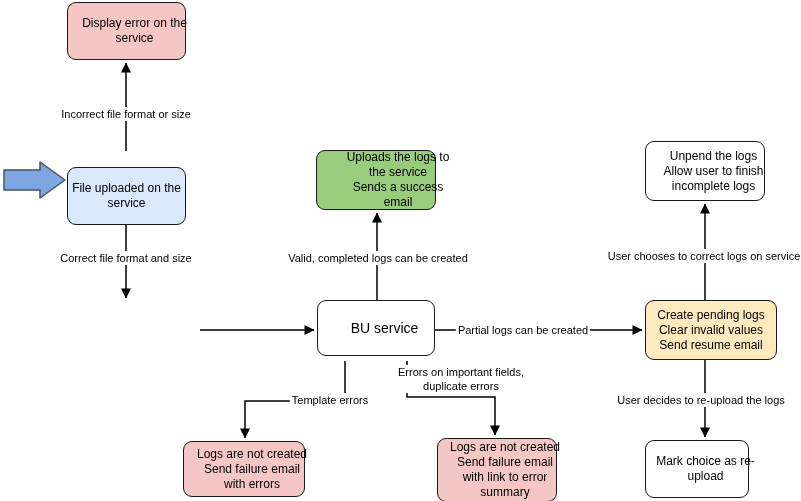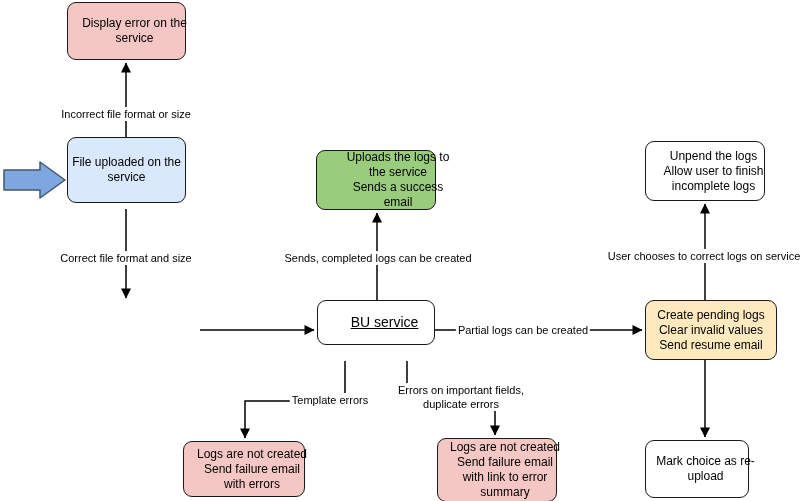--- a/index.html
+++ b/index.html
@@ -50,27 +50,27 @@
     </g>
 
     <polygon points="4,170 40,170 40,162 65,180 40,198 40,190 4,190" fill="#7ea6e0" stroke="#44546a" stroke-width="1.5" stroke-linejoin="round"></polygon>
   </svg>
 
   <div class="node fill-pink" style="left:67px;  top:2px;   width:119px; height:58px;">
     <span>Display error on the
 service</span>
   </div>
 
-  <div class="node fill-blue" style="left:67px;  top:137px; width:119px; height:66px;">
+  <div class="node fill-blue" style="left:67px;  top:167px; width:119px; height:58px;">
     <span>File uploaded on the
 service</span>
   </div>
 
 
-  <div class="node fill-white big" style="left:317px; top:300px; width:118px; height:45px;text-decoration:underline;">
+  <div class="node fill-white big" style="left:317px; top:300px; width:118px; height:56px;">
     <span>BU service</span>
   </div>
 
   <div class="node fill-green" style="left:316px; top:150px; width:120px; height:60px;">
     <span>Uploads the logs to
 the service
 Sends a success
 email</span>
   </div>
 
@@ -99,20 +99,21 @@
 
   <div class="node fill-pink" style="left:437px; top:438px; width:120px; height:64px;">
     <span>Logs are not created
 Send failure email
 with link to error
 summary</span>
   </div>
 
   <div class="edge-label" style="left:126px; top:114px;">Incorrect file format or size</div>
   <div class="edge-label" style="left:126px; top:258px;">Correct file format and size</div>
-  <div class="edge-label" style="left:378px; top:258px;">Sends, completed logs can be created</div>
+  <div class="edge-label" style="left:378px; top:258px;">Valid, completed logs can be created</div>
   <div class="edge-label" style="left:523px; top:330px;">Partial logs can be created</div>
   <div class="edge-label" style="left:330px; top:400px;">Template errors</div>
-  <div class="edge-label" style="left:461px; top:397px;">Errors on important fields,
+  <div class="edge-label" style="left:461px; top:379px;">Errors on important fields,
 duplicate errors</div>
   <div class="edge-label" style="left:704px; top:256px;">User chooses to correct logs on service</div>
+  <div class="edge-label" style="left:701px; top:400px;">User decides to re-upload the logs</div>
 
 </div>
 
 </body></html>

